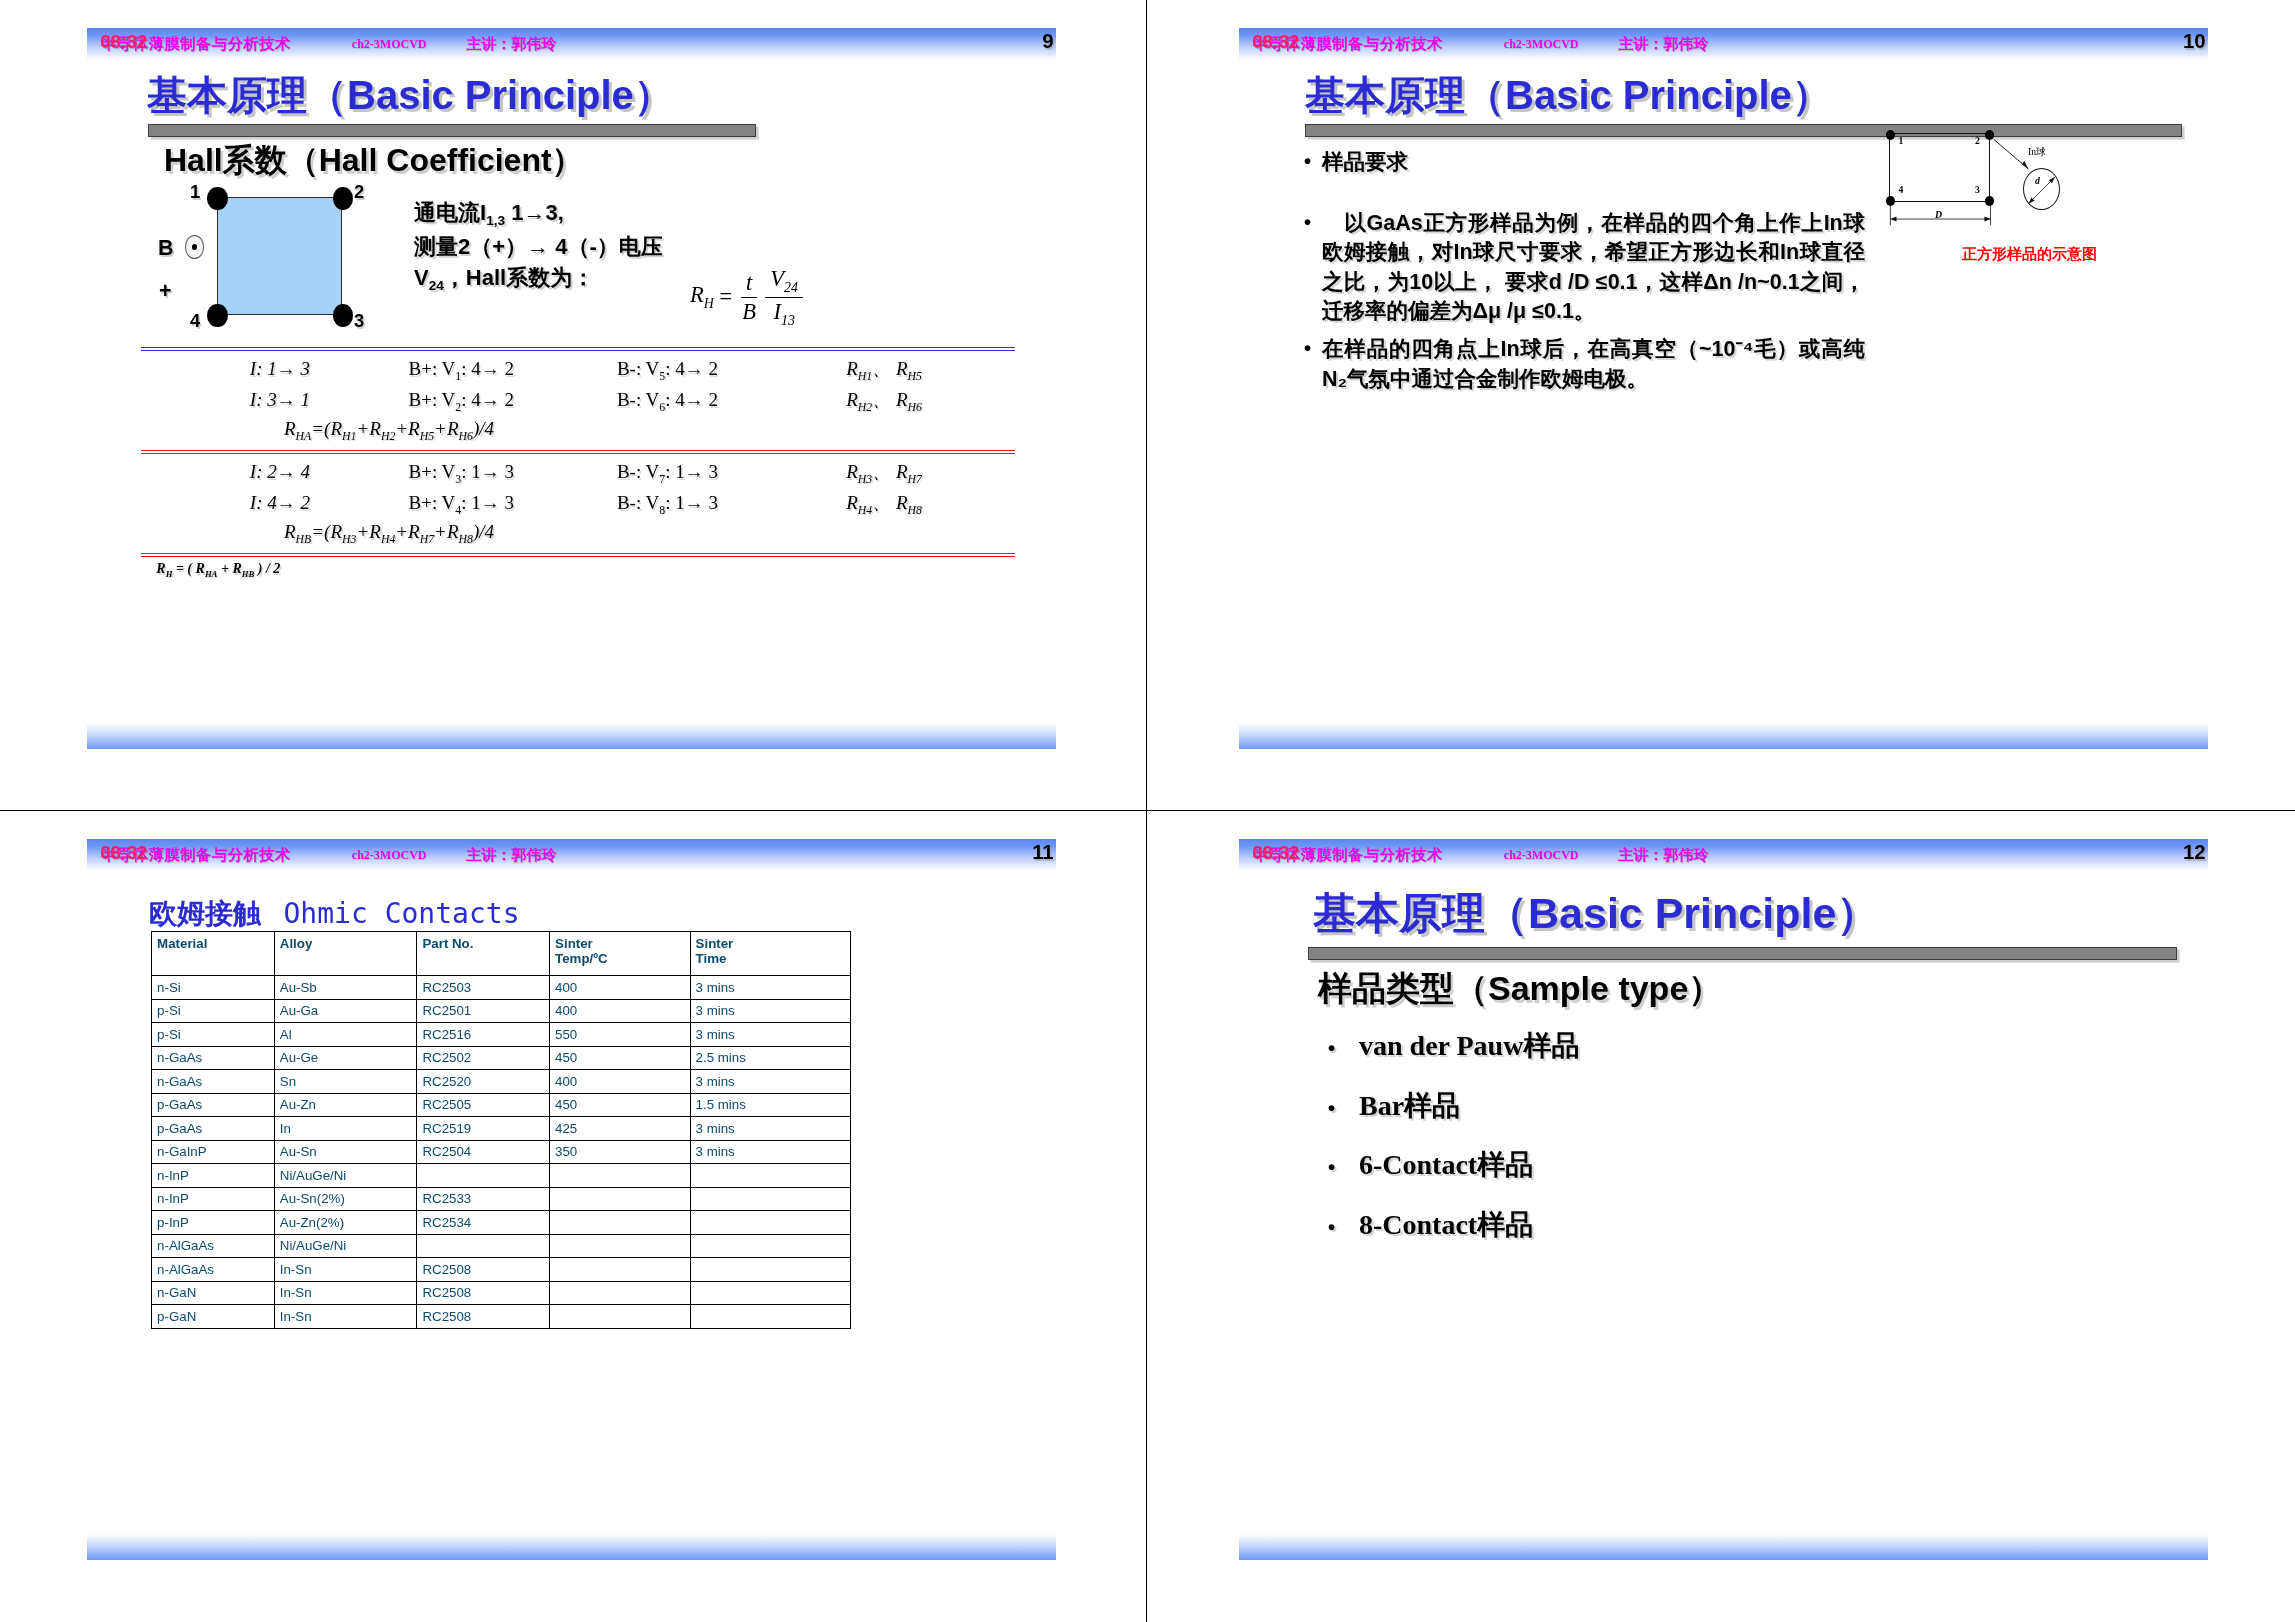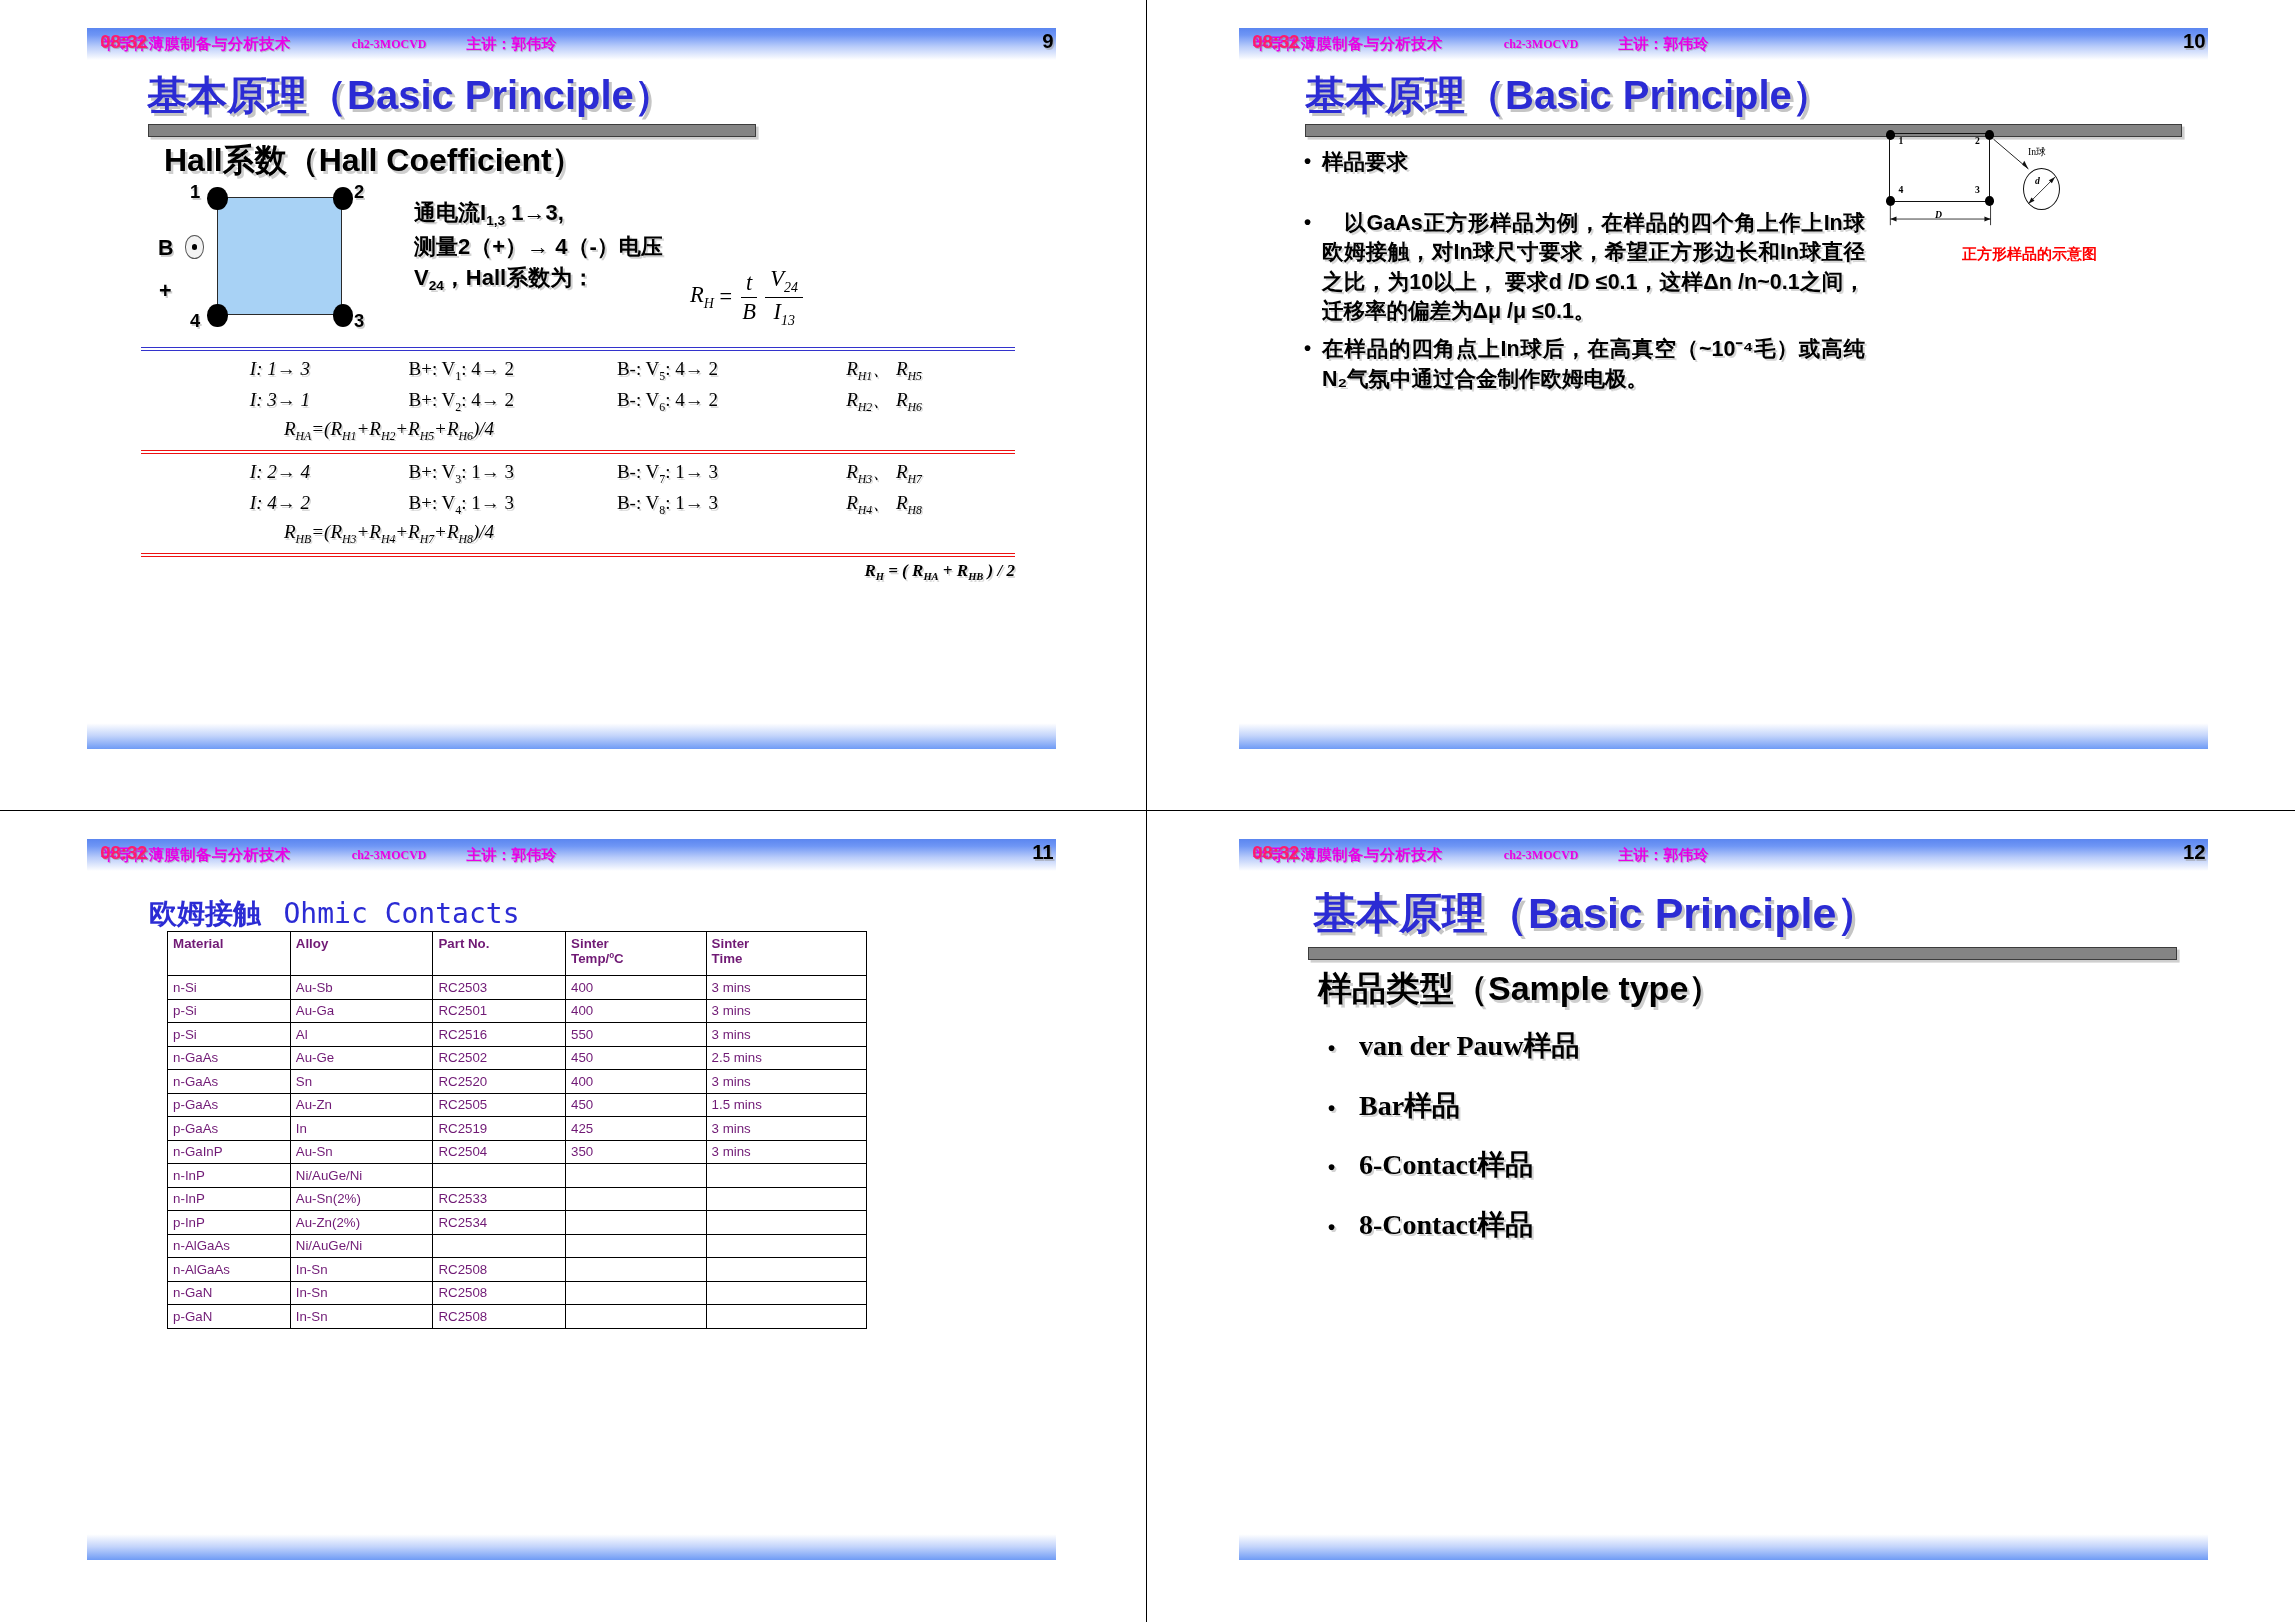--- a/index.html
+++ b/index.html
@@ -159,21 +159,21 @@
   .mrow > div { text-shadow: 1.5px 1.5px 0 rgba(170,170,170,.45); text-align: right; }
   .mc1 { width: 169px; padding-left: 18.4px; font-style: italic; }
   .mc2 { width: 204px; }
   .mc3 { width: 204px; }
   .mc4 { width: 204px; font-style: italic; }
   .mcenter { text-align: left; padding: 2px 0 2px 143px; font-style: italic; text-shadow: 1.5px 1.5px 0 rgba(170,170,170,.45); }
   .sep-blue { height: 3.6px; border-top: 1.5px solid #3333cc; border-bottom: 1.5px solid #3333cc; margin: 2px 0 4.1px; }
   .sep-red { height: 3.6px; border-top: 1.5px solid #ee1111; border-bottom: 1.5px solid #ee1111; margin: 4.1px 0; }
   .mfinal {
     font-family: "Liberation Serif", serif; font-style: italic; font-weight: bold;
-    font-size: 17px; padding-left: 15.3px; text-shadow: 1.5px 1.5px 0 rgba(170,170,170,.45); text-align: right;
+    font-size: 14px; padding-left: 15.3px; text-shadow: 1.5px 1.5px 0 rgba(170,170,170,.45);
   }
   .ital { font-style: italic; }
 
   
   .s10-title { left: 66px; top: 40px; }
   .s10-bar { left: 66px; top: 96px; width: 877px; }
   .s10-body {
     position: absolute; left: 54px; top: 120px; width: 572px;
     font-size: 21.5px; font-weight: bold; color: #000; line-height: 1.36;
   }
@@ -197,23 +197,22 @@
 
   
   .s11-title {
     position: absolute; left: 62px; top: 37px; white-space: nowrap;
     font-size: 28px; font-weight: bold; color: #2b2bd4; margin-top: 19px;
   }
   .s11-title .cn { font-family: "Liberation Sans", sans-serif; }
   .s11-title .en { font-family: "DejaVu Sans Mono", monospace; margin-left: 22.5px; font-weight: normal; }
   .otbl {
     position: absolute; left: 64px; top: 92px;
-    border-collapse: collapse; font-size: 13.3px; color: #701a75;
+    border-collapse: collapse; font-size: 13.3px; color: #0c4a6e;
     width: 700px;
-    margin-left: 16px;
   }
   .otbl td, .otbl th {
     border: 1px solid #000; padding: 3.6px 5.1px; text-align: left;
     font-weight: normal; vertical-align: top; height: 23.5px;
   }
   .otbl thead th { font-weight: bold; height: 44px; vertical-align: top; }
   .otbl col.c-mat { width: 123px; }
   .otbl col.c-alloy { width: 143px; }
   .otbl col.c-part { width: 133px; }
   .otbl col.c-temp { width: 141px; }

